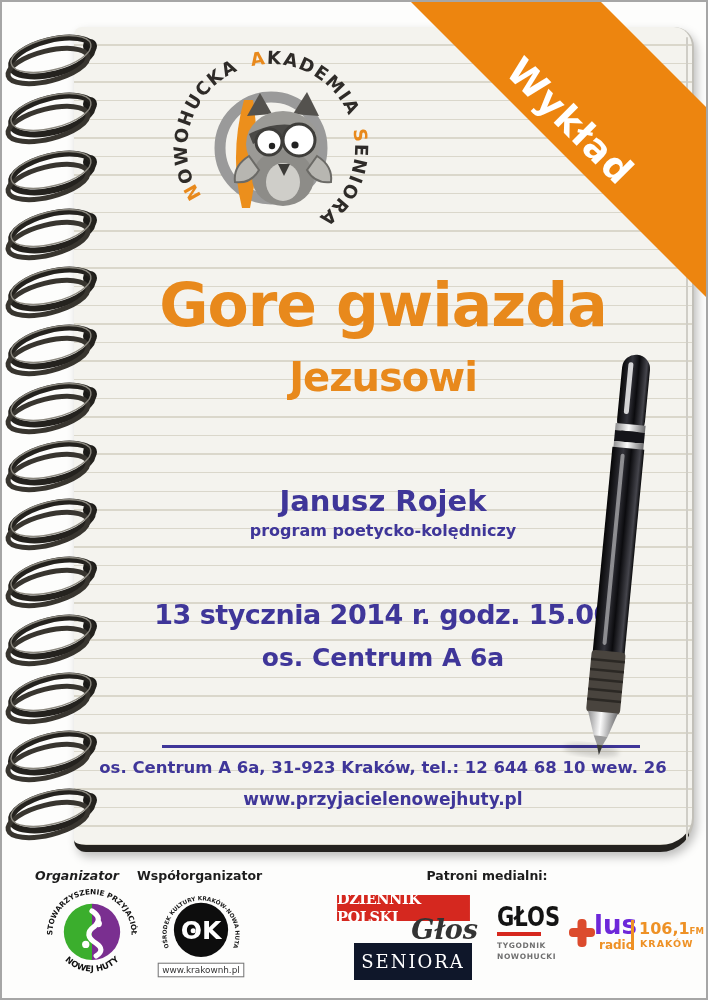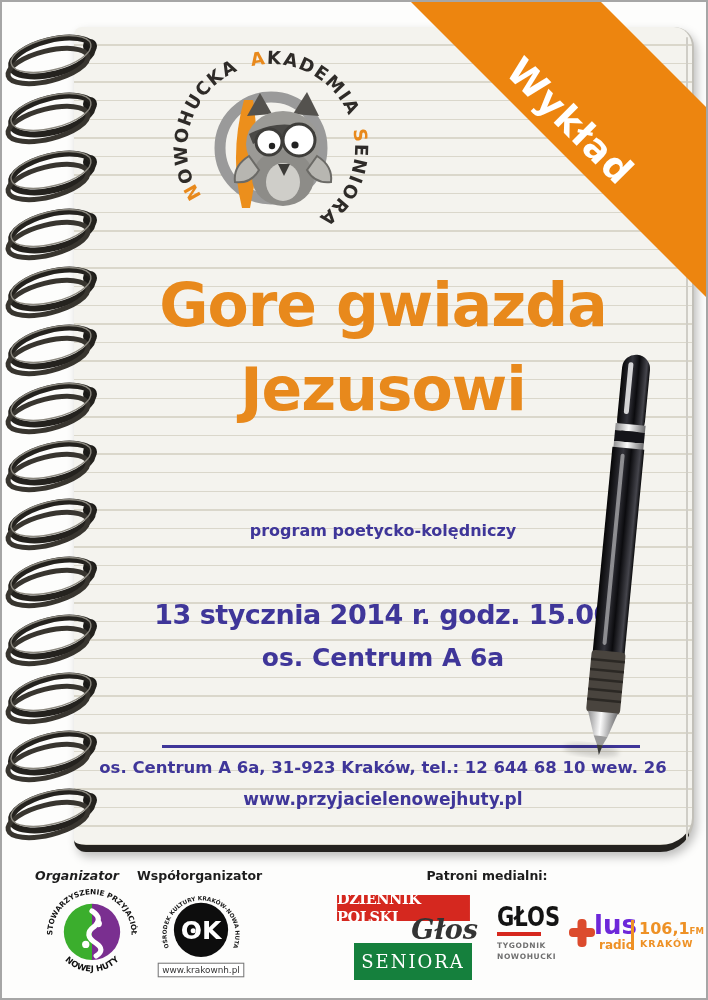--- a/index.html
+++ b/index.html
@@ -29,21 +29,21 @@
   
   .ribbon-svg{position:absolute;left:0;top:0;z-index:5;pointer-events:none;}
   .ribbon-text{font-family:"DejaVu Sans",sans-serif;font-weight:bold;letter-spacing:1px;}
   
   .logo-svg{position:absolute;left:129px;top:2px;z-index:4;}
   .arc-letter{font-family:"DejaVu Sans",sans-serif;font-weight:bold;font-size:18px;letter-spacing:1.5px;fill:#2e2b28;}
   .arc-orange{fill:#E8891C;}
   
   .ptext{position:absolute;left:72px;width:618px;text-align:center;z-index:3;}
   .title1{top:268px;font-size:60px;font-weight:800;letter-spacing:-1px;color:#E8891C;}
-  .title2{top:352px;font-size:60px;font-weight:800;letter-spacing:-1px;color:#E8891C;}
+  .title2{top:352px;font-size:40px;font-weight:800;letter-spacing:-1px;color:#E8891C;}
   .performer{top:482px;font-size:29px;font-weight:bold;color:#3F3699;}
   .program{top:519px;font-size:16px;font-weight:600;color:#3F3699;}
   .datetime{top:597px;font-size:27px;font-weight:bold;letter-spacing:-.5px;color:#3F3699;}
   .venue{top:641px;font-size:25px;font-weight:bold;color:#3F3699;}
   .divider{position:absolute;left:160px;top:743px;width:478px;height:2.5px;background:#3F3699;z-index:3;}
   .address{top:756px;font-size:16.5px;font-weight:600;color:#3F3699;}
   .website{top:787px;font-size:17px;font-weight:bold;color:#3F3699;}
   
   .pen-svg{position:absolute;left:568px;top:346px;z-index:8;transform:rotate(5.5deg);}
   
@@ -59,21 +59,21 @@
     font-family:"DejaVu Serif",serif;font-weight:bold;font-size:15px;letter-spacing:-.5px;
     transform:scaleX(.97);
   }
   .glos-seniora{position:absolute;left:352px;top:916px;width:120px;height:66px;z-index:3;}
   .gs-script{
     position:absolute;right:-4px;top:-4px;z-index:2;
     font-family:"DejaVu Serif",serif;font-style:italic;font-weight:bold;
     font-size:27px;color:#333;
   }
   .gs-box{
-    position:absolute;left:0;top:25px;width:118px;height:37px;background:#15803d;
+    position:absolute;left:0;top:25px;width:118px;height:37px;background:#0f172a;
     display:flex;align-items:center;justify-content:center;
     font-family:"DejaVu Serif",serif;color:#fff;font-size:18px;letter-spacing:2px;
   }
   .glos-tyg{position:absolute;left:495px;top:901px;width:70px;z-index:3;}
   .gt-title{font-size:27px;font-weight:900;color:#141414;transform:scaleX(.78);transform-origin:left;line-height:1;}
   .gt-bar{width:44px;height:4px;background:#D6281E;margin-top:2px;}
   .gt-sub{font-size:7.5px;font-weight:bold;color:#707070;letter-spacing:.6px;margin-top:4px;line-height:1.5;}
   .plusradio{position:absolute;left:567px;top:910px;width:138px;height:48px;z-index:3;}
   .pr-cross{position:absolute;left:0;top:7px;}
   .pr-name{position:absolute;left:25px;top:-2px;font-size:26px;font-weight:bold;color:#6d28d9;}
@@ -144,20 +144,21 @@
       <circle cx="138" cy="138" r="13" fill="#ffffff" stroke="#3e3d3a" stroke-width="3"></circle>
       <circle cx="168" cy="136" r="16" fill="#ffffff" stroke="#3e3d3a" stroke-width="3"></circle>
       <circle cx="141" cy="142" r="3.2" fill="#222222"></circle>
       <circle cx="164" cy="141" r="3.6" fill="#222222"></circle>
       <path d="M147,160 h12 l-6,12 Z" fill="#3c3b38"></path>
     </g>
   </svg>
 
   <div class="ptext title1">Gore gwiazda</div>
   <div class="ptext title2">Jezusowi</div>
+  <div class="ptext performer">Janusz Rojek</div>
   <div class="ptext program">program poetycko-kolędniczy</div>
   <div class="ptext datetime">13 stycznia 2014 r. godz. 15.00</div>
   <div class="ptext venue">os. Centrum A 6a</div>
   <div class="divider"></div>
   <div class="ptext address">os. Centrum A 6a, 31-923 Kraków, tel.: 12 644 68 10 wew. 26</div>
   <div class="ptext website">www.przyjacielenowejhuty.pl</div>
 
   <svg class="pen-svg" width="100" height="416" viewBox="0 0 100 416">
     <defs>
       <linearGradient id="penGrad" x1="0" y1="0" x2="1" y2="0">

